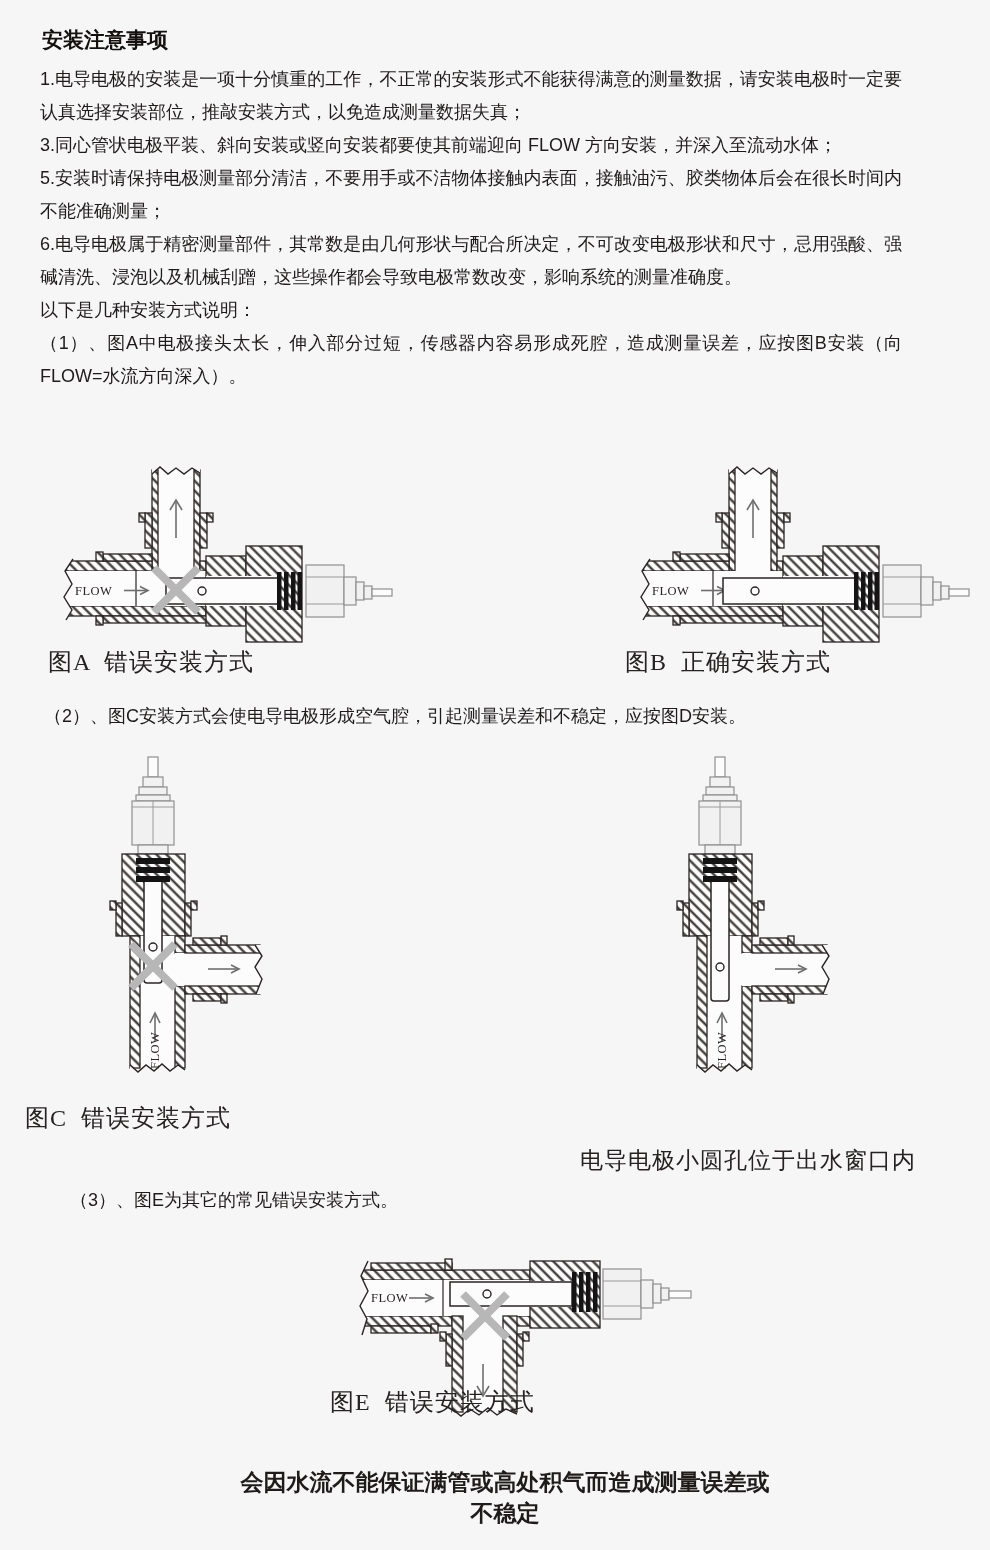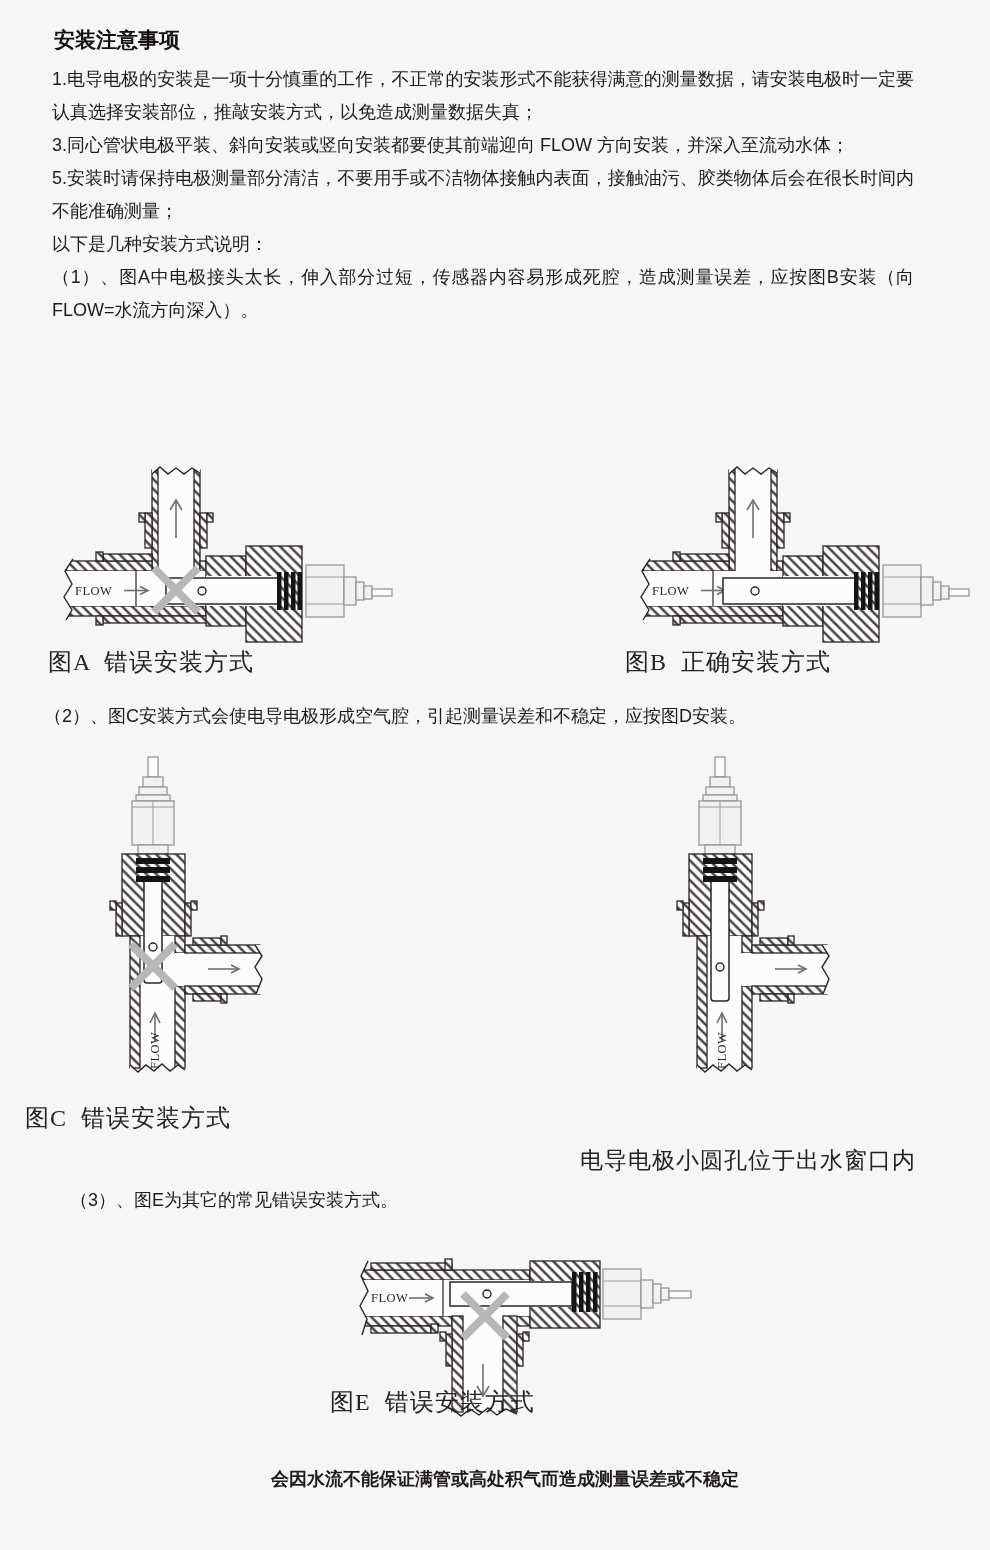--- a/index.html
+++ b/index.html
@@ -1,26 +1,26 @@
 <!DOCTYPE html>
 <html><head>
 <meta charset="utf-8">
 <style>
   html,body{margin:0;padding:0;}
   body{background:#e9e9e9;font-family:"Liberation Sans","DejaVu Sans",sans-serif;}
   .page{position:relative;width:990px;height:1550px;background:#f6f6f6;margin:0 auto;overflow:hidden;color:#1f1b1b;}
-  .text-block{position:absolute;left:52px;top:26px;width:862px;}
+  .text-block{position:absolute;left:40px;top:26px;width:862px;}
   .page-title{font-size:21px;font-weight:bold;margin:0 0 9px 2px;color:#141010;}
   .body-p{font-size:18px;line-height:33px;font-weight:normal;margin:0;color:#1f1b1b;text-align:justify;}
   .m2{position:absolute;left:44px;top:700px;width:900px;}
   .m3{position:absolute;left:70px;top:1184px;width:860px;}
   .fig{position:absolute;}
   .caption{position:absolute;font-family:"Liberation Serif","DejaVu Serif",serif;font-size:24px;color:#262222;text-align:left;letter-spacing:1px;white-space:pre;}
   .caption .cap2{font-size:23px;margin-top:6px;}
-  .e-note{position:absolute;left:235px;top:1467px;width:540px;text-align:center;font-size:18px;font-weight:bold;color:#1f1b1b;}
+  .e-note{position:absolute;left:235px;top:1467px;width:540px;text-align:center;font-size:23px;font-weight:bold;color:#1f1b1b;}
   
   .hatch{fill:url(#hatchp);stroke:#2a2424;stroke-width:1.3;}
   .white{fill:#fcfcfc;}
   .whiteS{fill:#fcfcfc;stroke:#2a2424;stroke-width:1.5;}
   .cover{fill:#f6f6f6;}
   .zig{fill:none;stroke:#2a2424;stroke-width:1.4;}
   .seat{stroke:#2a2424;stroke-width:1.2;}
   .metal{fill:#f1f1f1;stroke:#8f8f8f;stroke-width:1.2;}
   .mline{stroke:#9a9a9a;stroke-width:1;}
   .rod{fill:#fcfcfc;stroke:#8f8f8f;stroke-width:1.2;}
@@ -42,20 +42,21 @@
   </defs>
 </svg>
 
 <div class="page">
 
   <div class="text-block">
     <h1 class="page-title">安装注意事项</h1>
     <p class="body-p">1.电导电极的安装是一项十分慎重的工作，不正常的安装形式不能获得满意的测量数据，请安装电极时一定要认真选择安装部位，推敲安装方式，以免造成测量数据失真；</p>
     <p class="body-p">3.同心管状电极平装、斜向安装或竖向安装都要使其前端迎向 FLOW 方向安装，并深入至流动水体；</p>
     <p class="body-p">5.安装时请保持电极测量部分清洁，不要用手或不洁物体接触内表面，接触油污、胶类物体后会在很长时间内不能准确测量；</p>
+    <p class="body-p">6.电导电极属于精密测量部件，其常数是由几何形状与配合所决定，不可改变电极形状和尺寸，忌用强酸、强碱清洗、浸泡以及机械刮蹭，这些操作都会导致电极常数改变，影响系统的测量准确度。</p>
     <p class="body-p">以下是几种安装方式说明：</p>
     <p class="body-p">（1）、图A中电极接头太长，伸入部分过短，传感器内容易形成死腔，造成测量误差，应按图B安装（向FLOW=水流方向深入）。</p>
   </div>
 
   <p class="body-p m2">（2）、图C安装方式会使电导电极形成空气腔，引起测量误差和不稳定，应按图D安装。</p>
   <p class="body-p m3">（3）、图E为其它的常见错误安装方式。</p>
 
   <svg class="fig" style="left:48px;top:458px" width="345" height="185" viewBox="0 0 345 185">
     <g>
       <rect class="white" x="110" y="12" width="36" height="102"></rect>

